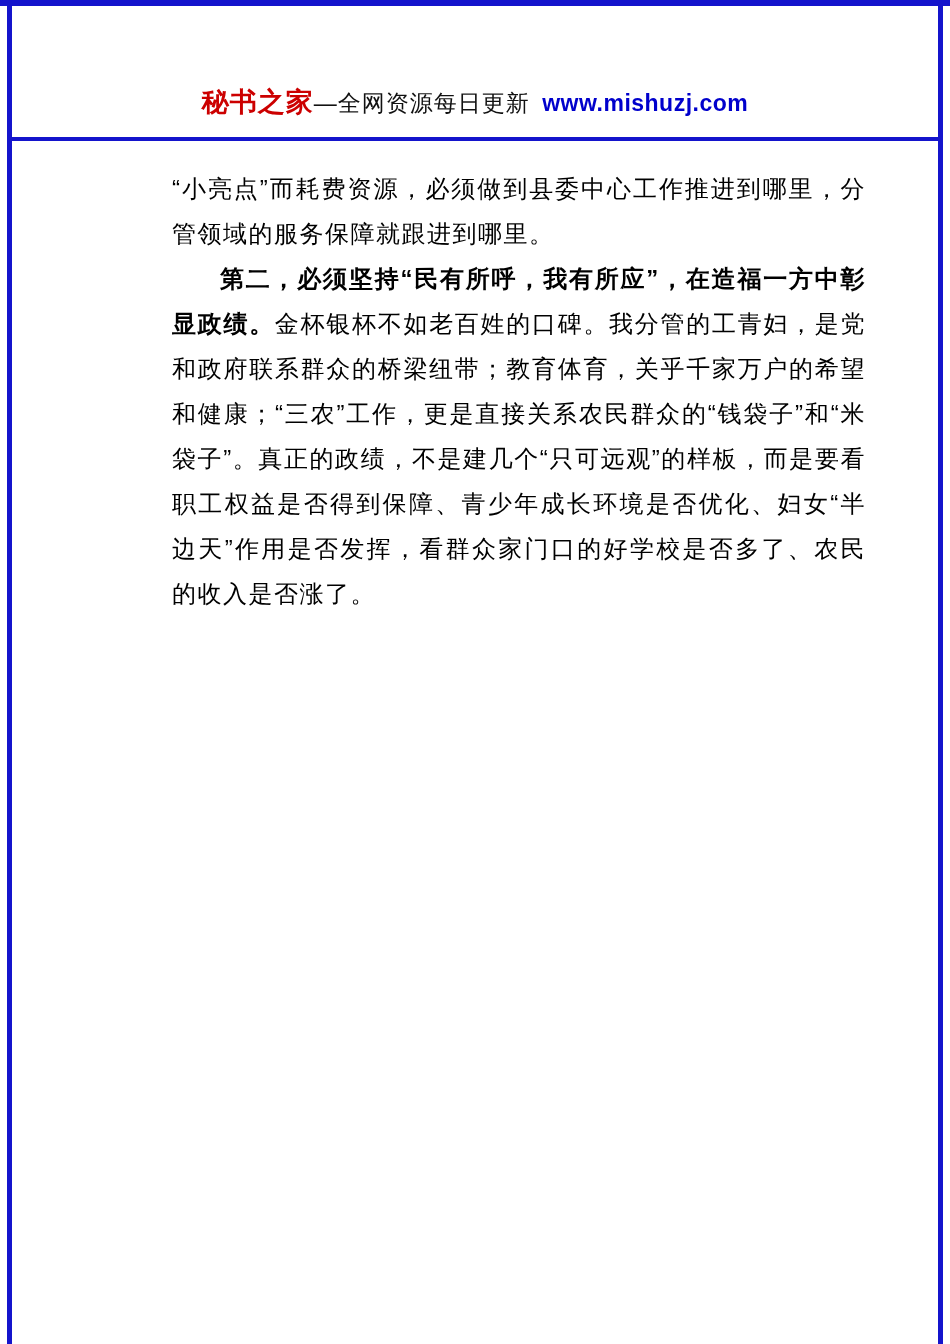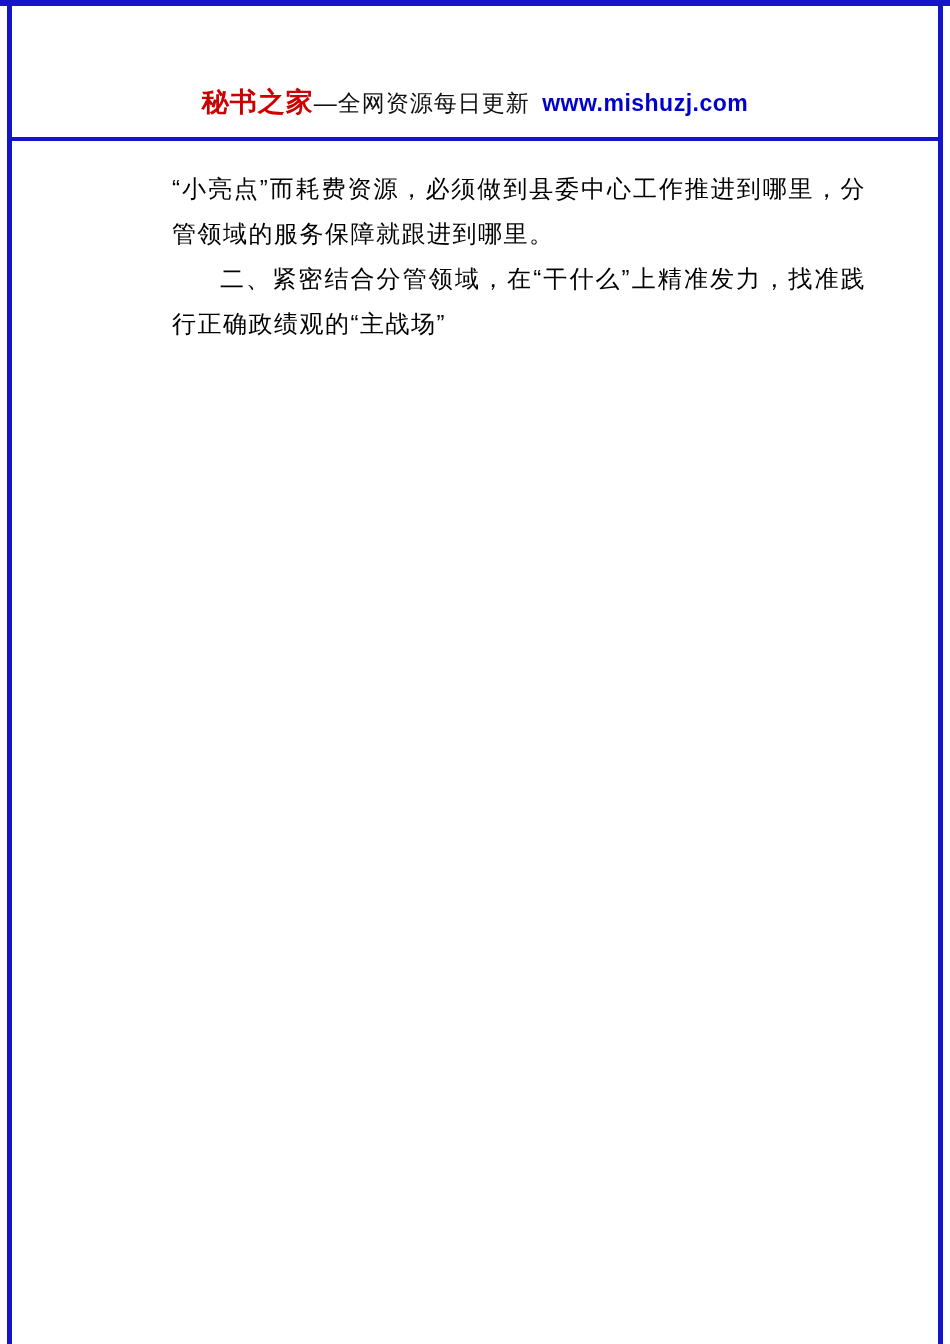--- a/index.html
+++ b/index.html
@@ -64,15 +64,15 @@
 
   <header class="site-header">
     <span class="site-name">秘书之家</span><span class="site-tagline">—全网资源每日更新</span>
     <a class="site-url" href="#">www.mishuzj.com</a>
   </header>
 
   <div class="header-rule"></div>
 
   <main class="doc-body" id="doc-body">
       <p class="para"><span class="run">“小亮点”而耗费资源，必须做到县委中心工作推进到哪里，分管领域的服务保障就跟进到哪里。</span></p>
-      <p class="para indent"><span class="run">二、紧密结合分管领域，在“干什么”上精准发力，找准践行正确政绩观的“主战场”</span></p>
+      <p class="para indent"><span class="run bold">第二，必须坚持“民有所呼，我有所应”，在造福一方中彰显政绩。</span><span class="run">金杯银杯不如老百姓的口碑。我分管的工青妇，是党和政府联系群众的桥梁纽带；教育体育，关乎千家万户的希望和健康；“三农”工作，更是直接关系农民群众的“钱袋子”和“米袋子”。真正的政绩，不是建几个“只可远观”的样板，而是要看职工权益是否得到保障、青少年成长环境是否优化、妇女“半边天”作用是否发挥，看群众家门口的好学校是否多了、农民的收入是否涨了。</span></p>
     </main>
 </div>
 
 </body></html>

